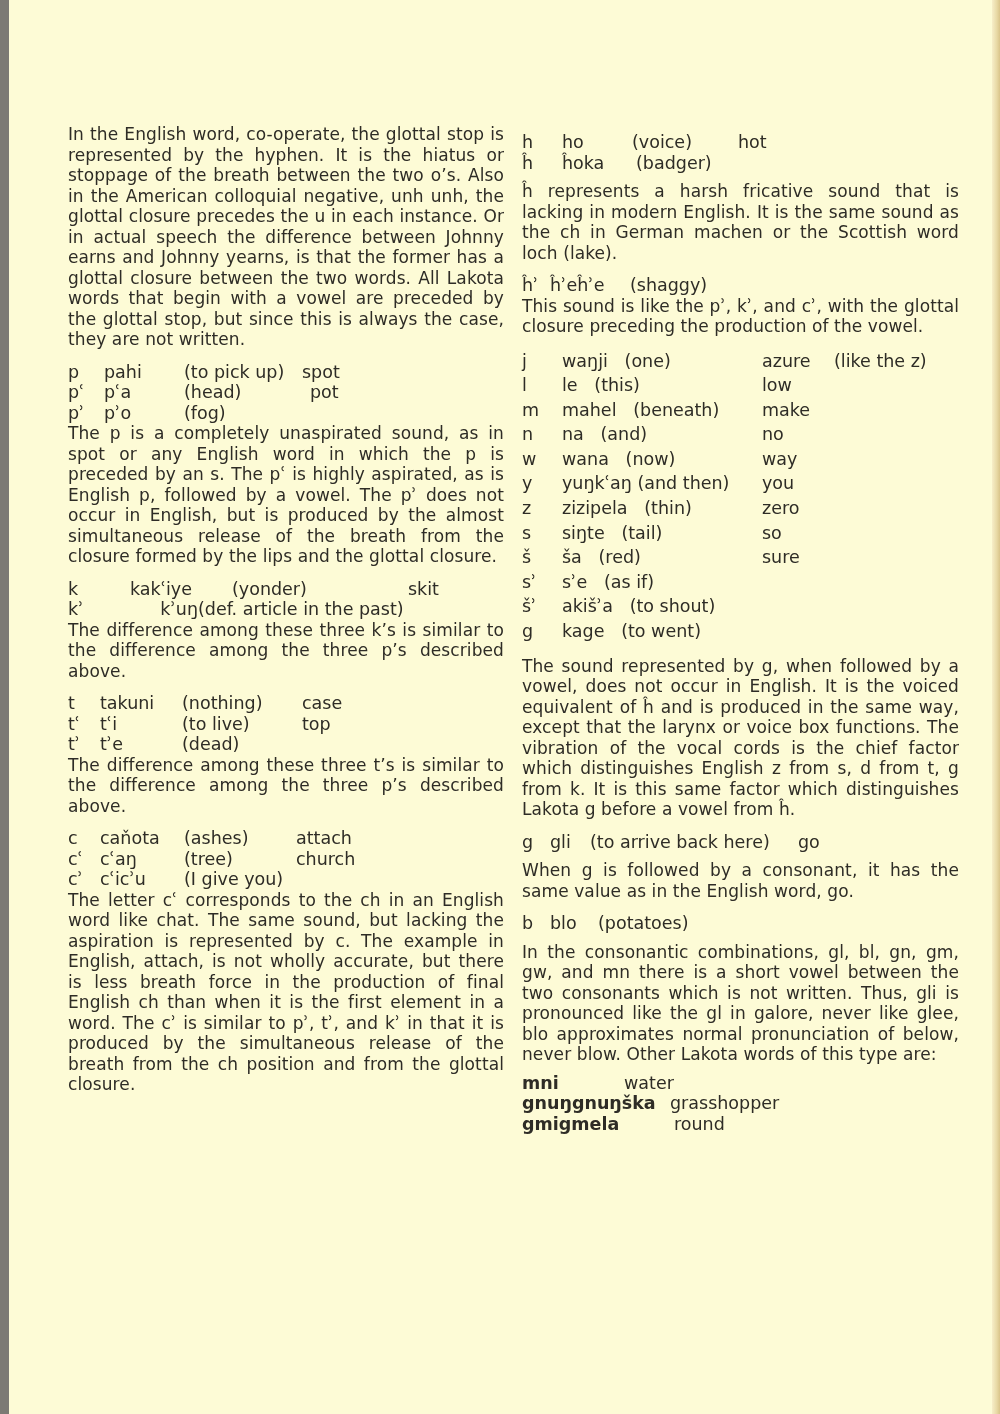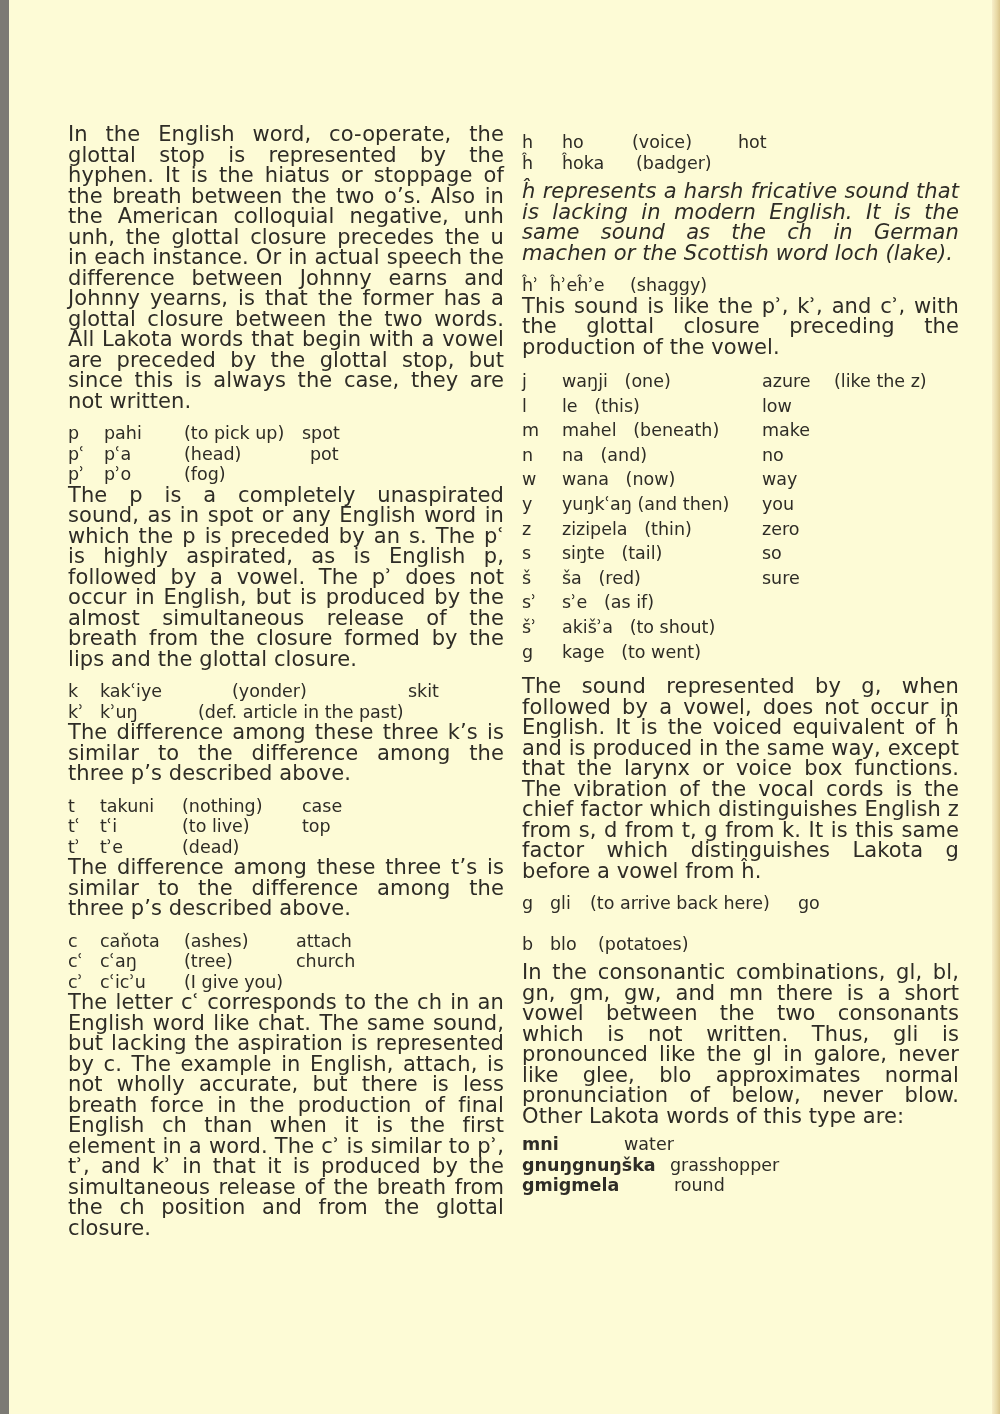--- a/index.html
+++ b/index.html
@@ -8,30 +8,30 @@
     background: #fdfbd6;
     font-family: "DejaVu Sans", sans-serif;
     color: #2e2c26;
   }
   .left-strip { position: absolute; left: 0; top: 0; width: 9px; height: 1414px; background: #7c7a74; }
   .right-edge { position: absolute; right: 0; top: 0; width: 8px; height: 1414px; background: linear-gradient(to right, #f7eec9, #e8d9a6 60%, #d9c48a); }
   .col { position: absolute; top: 124px; }
   .col-left { left: 68px; width: 436px; }
   .col-right { left: 522px; width: 437px; }
   p.para {
-    margin: 0; font-size: 21px; line-height: 20.5px; text-align: justify;
+    margin: 0; font-size: 17px; line-height: 20.5px; text-align: justify;
     letter-spacing: 0.1px;
   }
   .gap-s { height: 8px; }
   .gap-m { height: 12px; }
   .ex-row { display: flex; font-size: 17.5px; line-height: 20.5px; white-space: nowrap; }
   .ex-row span { display: inline-block; }
   
   .t1 .c0 { width: 36px; } .t1 .c1 { width: 80px; } .t1 .c2 { width: 118px; }
-  .t2 .c0 { width: 32px; } .t2 .c1 { width: 92px; } .t2 .c2 { width: 176px; margin-left: 40px; }
+  .t2 .c0 { width: 32px; } .t2 .c1 { width: 92px; text-align: right; } .t2 .c2 { width: 176px; margin-left: 40px; }
   .t3 .c0 { width: 32px; } .t3 .c1 { width: 82px; } .t3 .c2 { width: 120px; }
   .t4 .c0 { width: 32px; } .t4 .c1 { width: 84px; } .t4 .c2 { width: 112px; }
   .th .c0 { width: 36px; } .th .c1 { width: 66px; } .th .c2 { width: 112px; }
   .tr .c0 { width: 40px; } .tr .c1 { width: 200px; }
   .tr .row { display: flex; font-size: 17.5px; line-height: 24.6px; white-space: nowrap; }
   .tr .c2 { width: 72px; }
   .tw .c0 { width: 148px; font-weight: bold; }
 </style>
 </head>
 <body>
@@ -133,21 +133,21 @@
       <span class="c2" style="width:106px">(voice)</span>
       <span>hot</span>
     </div>
     <div class="ex-row">
       <span class="c0" style="width:40px">ĥ</span>
       <span class="c1" style="width:74px">ĥoka</span>
       <span>(badger)</span>
     </div>
   </div>
   <div class="gap-s"></div>
-  <p class="para" style="white-space:pre-line;font-style:italic;">ĥ   represents a harsh fricative sound that is lacking in modern English. It is the same sound as the ch in German machen or the Scottish word loch (lake).</p>
+  <p class="para" style="white-space:pre-line;">ĥ   represents a harsh fricative sound that is lacking in modern English. It is the same sound as the ch in German machen or the Scottish word loch (lake).</p>
   <div class="gap-m"></div>
   <div class="ex-row">
     <span style="width:28px">ĥʾ</span>
     <span style="width:80px">ĥʾeĥʾe</span>
     <span>(shaggy)</span>
   </div>
   <p class="para">This sound is like the pʾ, kʾ, and cʾ, with the glottal closure preceding the production of the vowel.</p>
   <div class="gap-m"></div>
 
   <div class="tr">
@@ -214,20 +214,21 @@
   <p class="para">The sound represented by g, when followed by a vowel, does not occur in English. It is the voiced equivalent of ĥ and is produced in the same way, except that the larynx or voice box functions. The vibration of the vocal cords is the chief factor which distinguishes English z from s, d from t, g from k. It is this same factor which distinguishes Lakota g before a vowel from ĥ.</p>
   <div class="gap-m"></div>
 
   <div class="ex-row">
     <span style="width:28px">g</span>
     <span style="width:40px">gli</span>
     <span style="width:208px">(to arrive back here)</span>
     <span>go</span>
   </div>
   <div class="gap-s"></div>
+  <p class="para">When g is followed by a consonant, it has the same value as in the English word, go.</p>
   <div class="gap-m"></div>
 
   <div class="ex-row">
     <span style="width:28px">b</span>
     <span style="width:48px">blo</span>
     <span>(potatoes)</span>
   </div>
   <div class="gap-s"></div>
   <p class="para">In the consonantic combinations, gl, bl, gn, gm, gw, and mn there is a short vowel between the two consonants which is not written. Thus, gli is pronounced like the gl in galore, never like glee, blo approximates normal pronunciation of below, never blow. Other Lakota words of this type are:</p>
   <div class="gap-s"></div>

